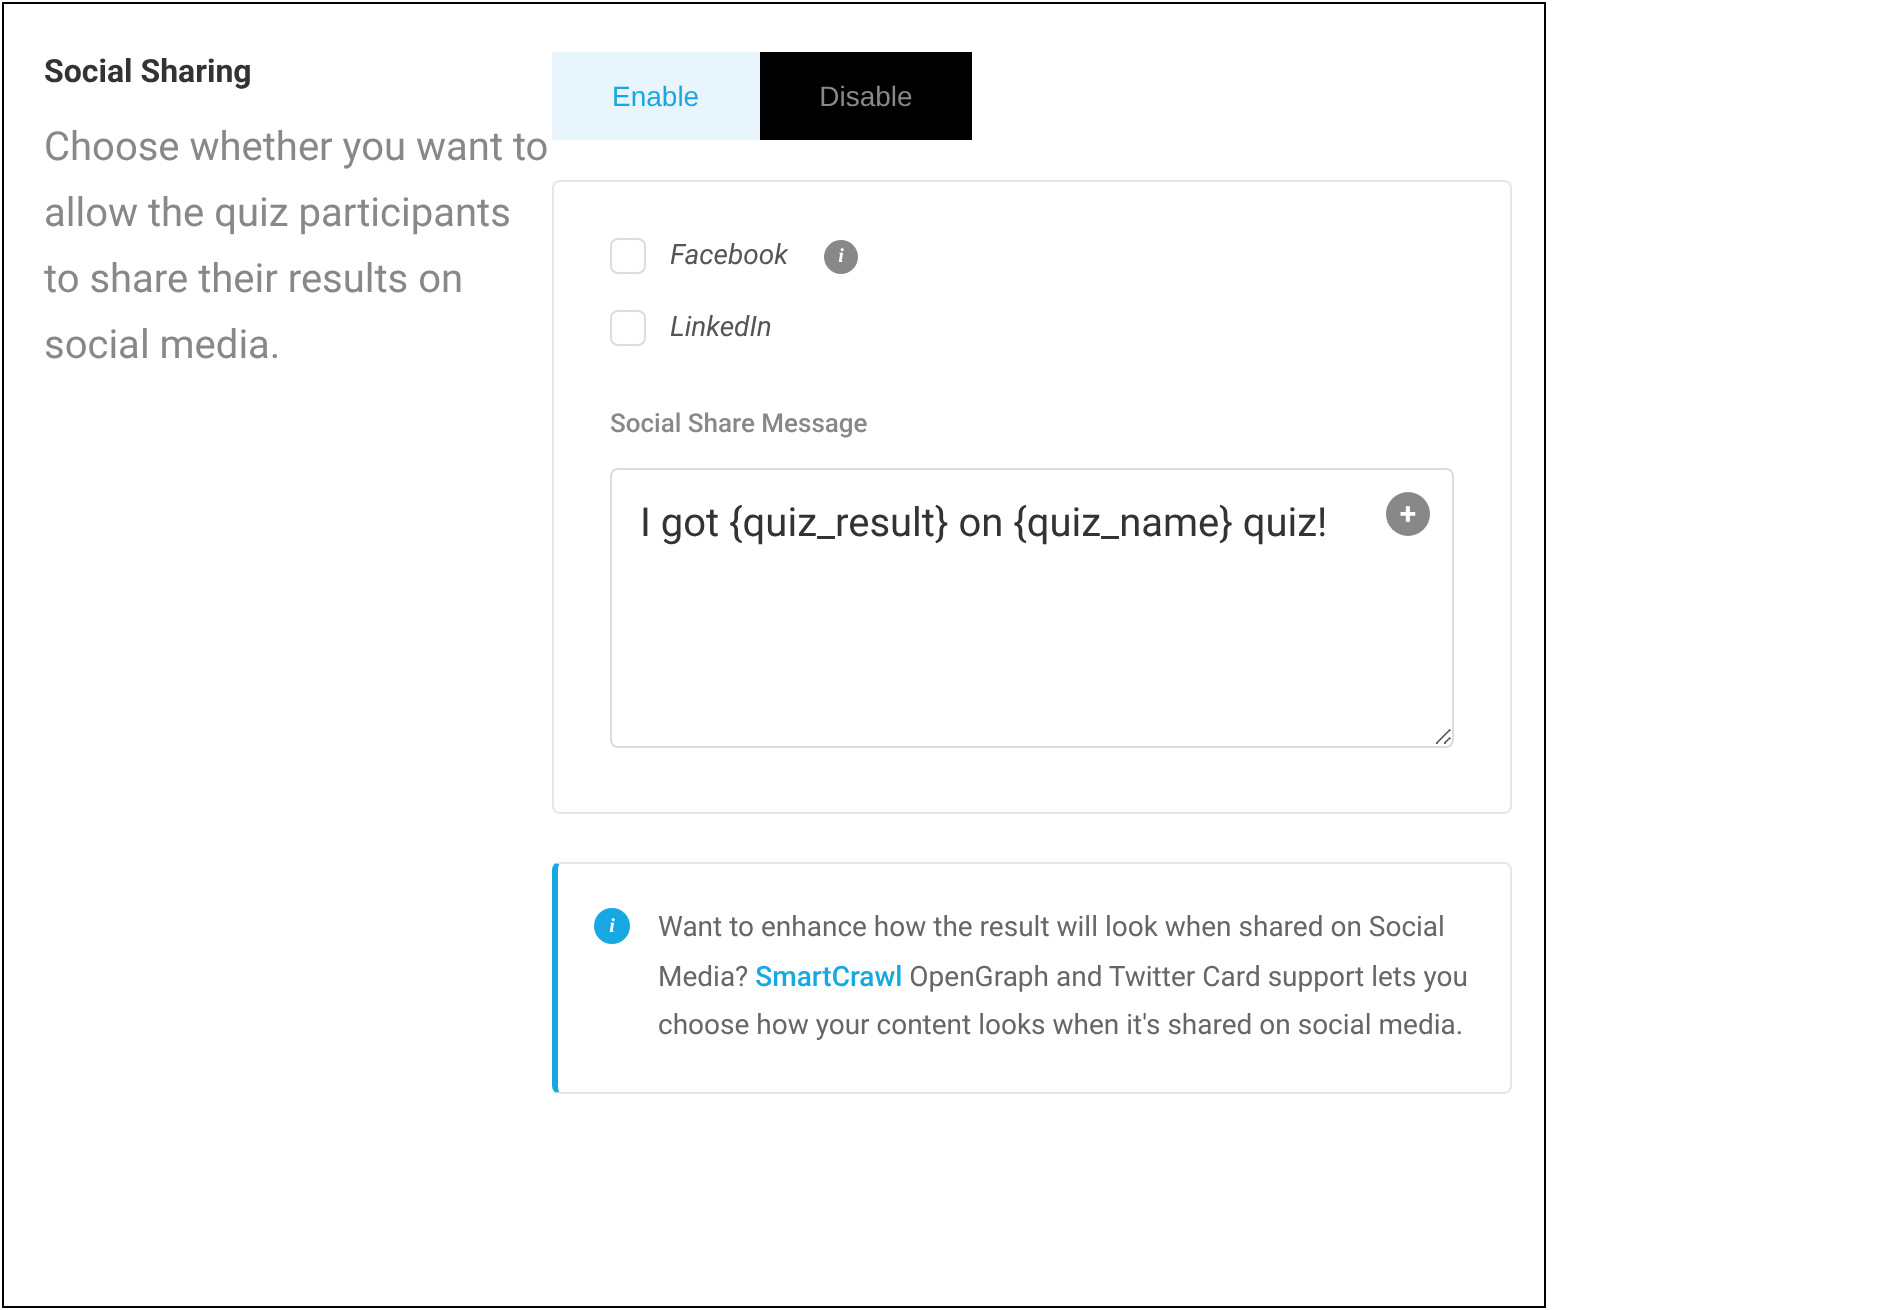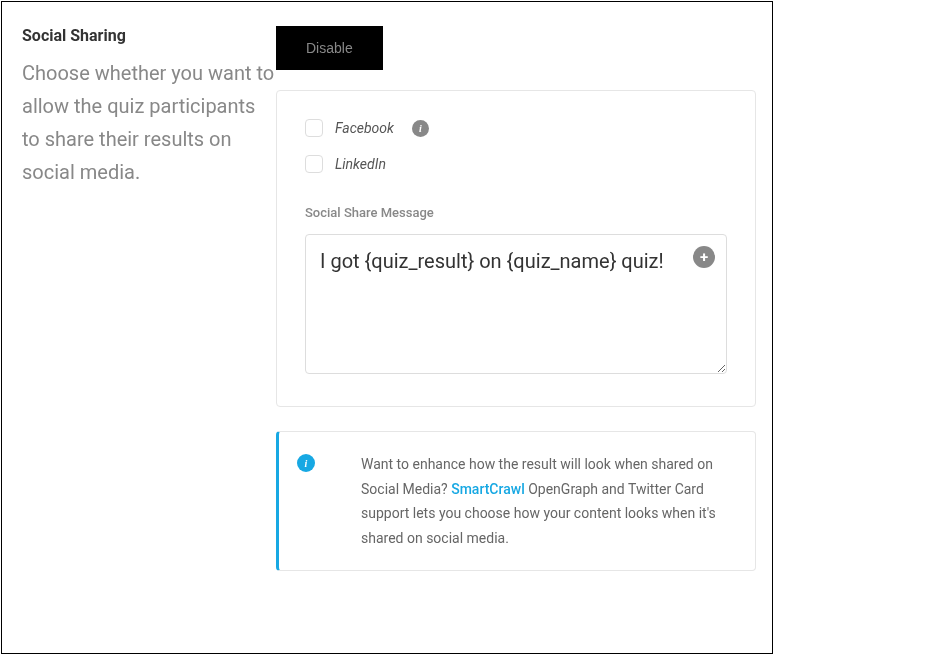--- a/index.html
+++ b/index.html
@@ -167,39 +167,39 @@
       font-weight: bold;
       font-style: italic;
       font-family: Georgia, serif;
       flex-shrink: 0;
       margin-top: 2px;
     }
     .info-box-text {
       font-size: 14px;
       color: #666;
       line-height: 1.75;
-      margin-left: 32px;
     }
     .info-box-text a {
       color: #17a8e3;
       text-decoration: none;
       font-weight: 500;
     }
   </style>
 </head>
 <body>
 
 <div class="container">
   <div class="left-col">
     <h2>Social Sharing</h2>
     <p>Choose whether you want to allow the quiz participants to share their results on social media.</p>
   </div>
 
   <div class="right-col">
     <div class="tabs">
+      <button class="tab active">Enable</button>
       <button class="tab inactive">Disable</button>
     </div>
 
     <div class="panel">
 
       <div class="checkbox-row">
         <div class="checkbox"></div>
         <span class="checkbox-label">Facebook</span>
         <span class="info-icon-inline">i</span>
       </div>

